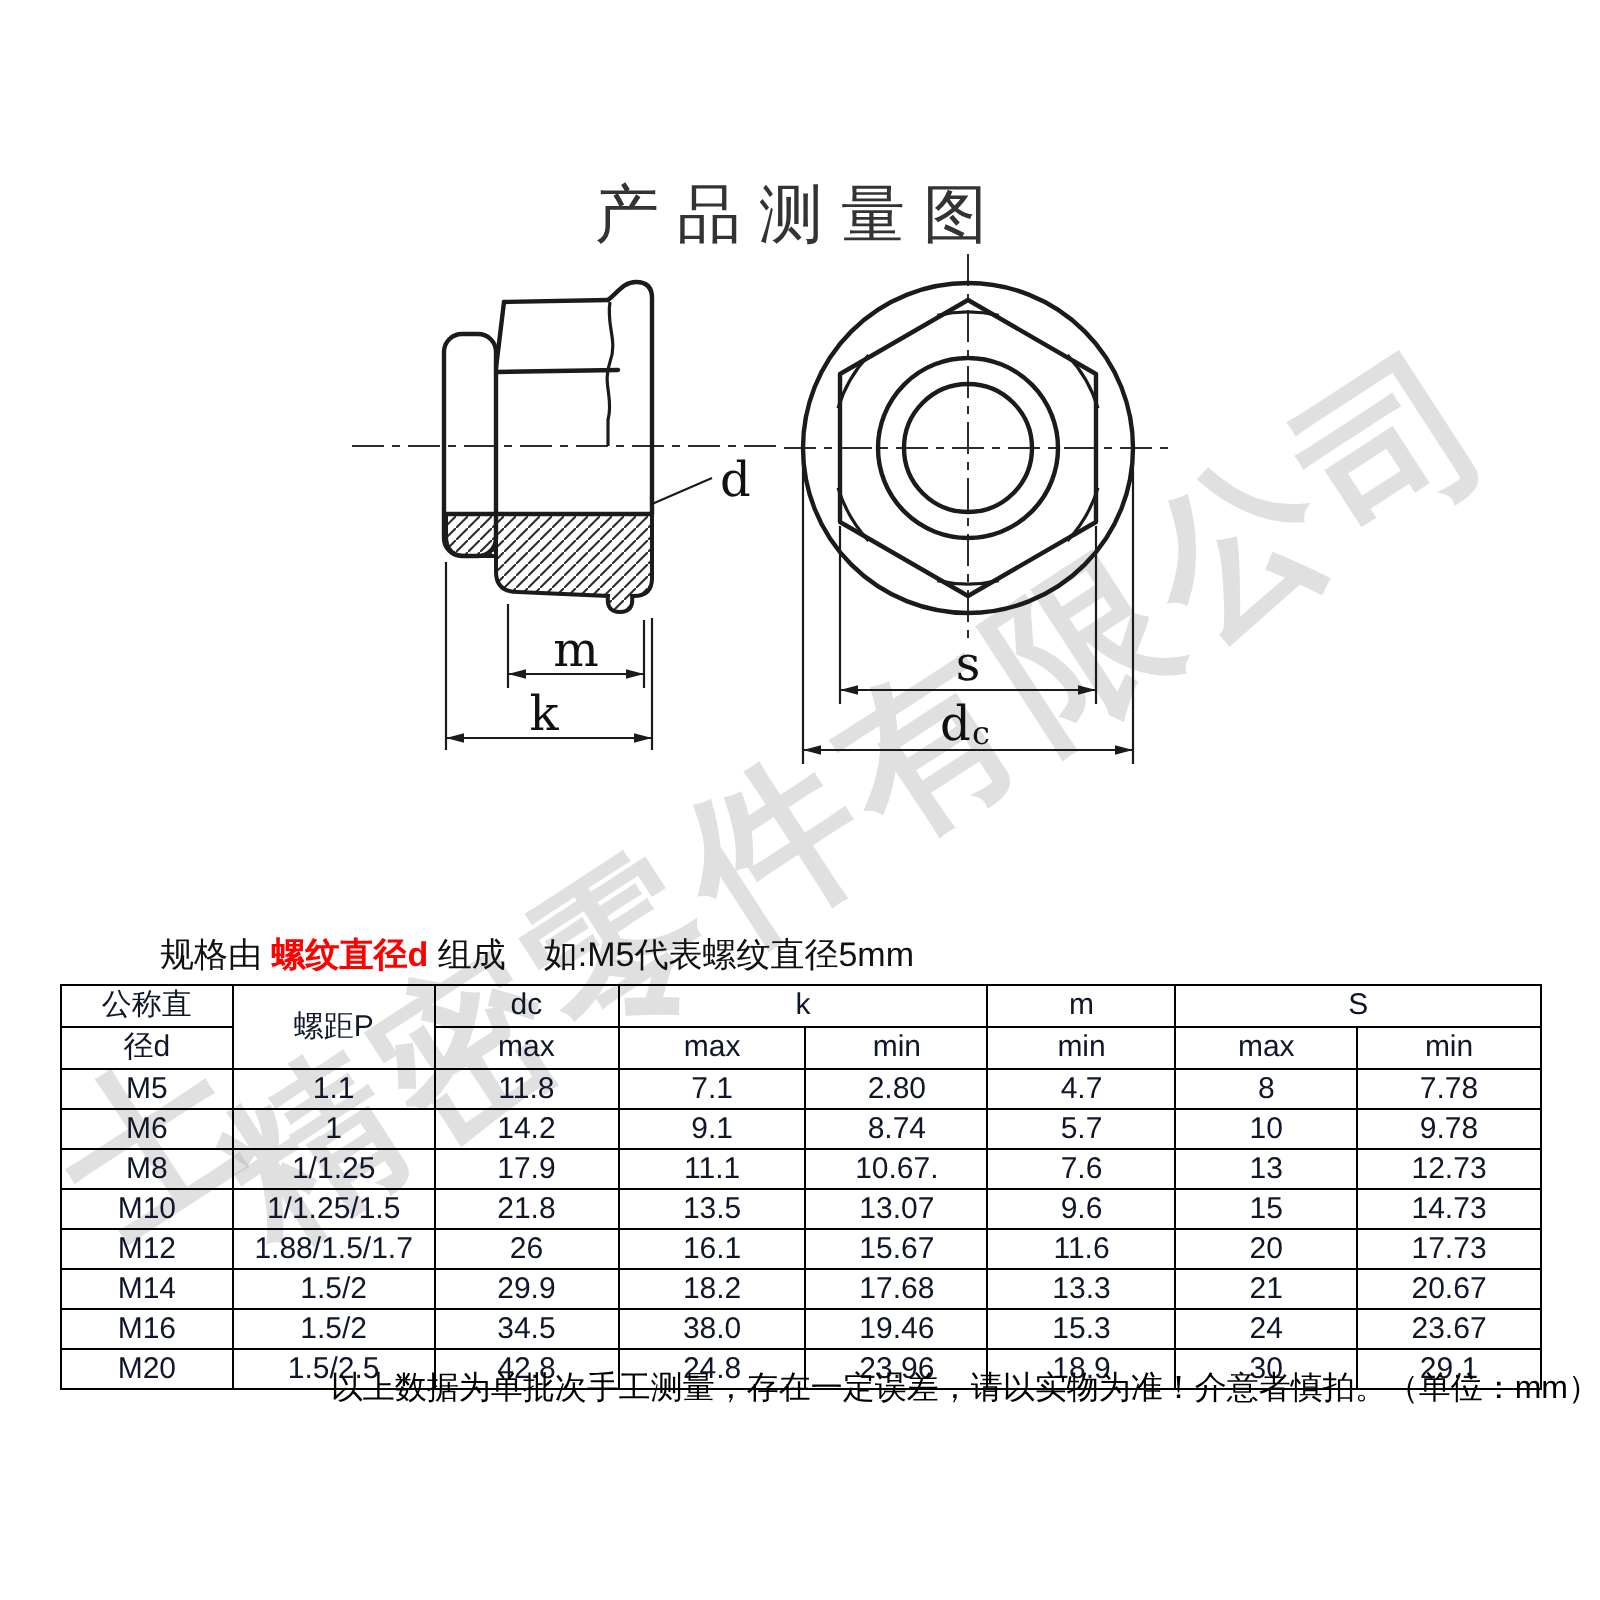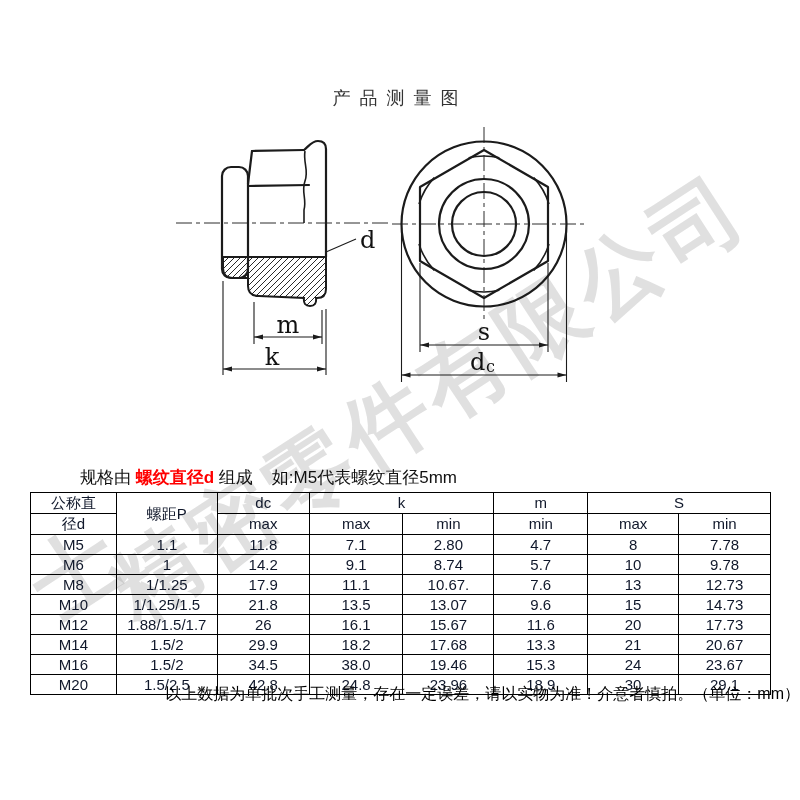--- a/index.html
+++ b/index.html
@@ -8,21 +8,21 @@
 
   
   .wm{position:absolute;font-weight:bold;color:rgba(165,165,165,0.34);
       font-size:86px;letter-spacing:6px;white-space:nowrap;z-index:1;
       transform:rotate(-33deg);transform-origin:0 50%;pointer-events:none;}
   .wm-main{left:120px;top:540px;}
   .wm-partial{left:40px;top:538px;}
 
   
   .title{position:absolute;top:86px;left:0;width:100%;text-align:center;z-index:3;
-         font-size:18px;letter-spacing:9px;color:#333;}
+         font-size:32px;letter-spacing:9px;color:#333;}
 
   
   svg.drawing{position:absolute;left:0;top:0;z-index:2;}
   .outline{fill:none;stroke:#1b1b1b;stroke-width:2.2;stroke-linecap:round;}
   .thin{fill:none;stroke:#1b1b1b;stroke-width:1.1;}
   .thin2{fill:none;stroke:#1b1b1b;stroke-width:1.6;}
   .cline{fill:none;stroke:#2c2c2c;stroke-width:1;stroke-dasharray:16 4 4 4;}
   .section{fill:url(#hatch);stroke:#1b1b1b;stroke-width:2;}
   .arrow{fill:#1b1b1b;stroke:none;}
   .dim-label{font-family:"DejaVu Serif",serif;font-size:24px;fill:#111;}

